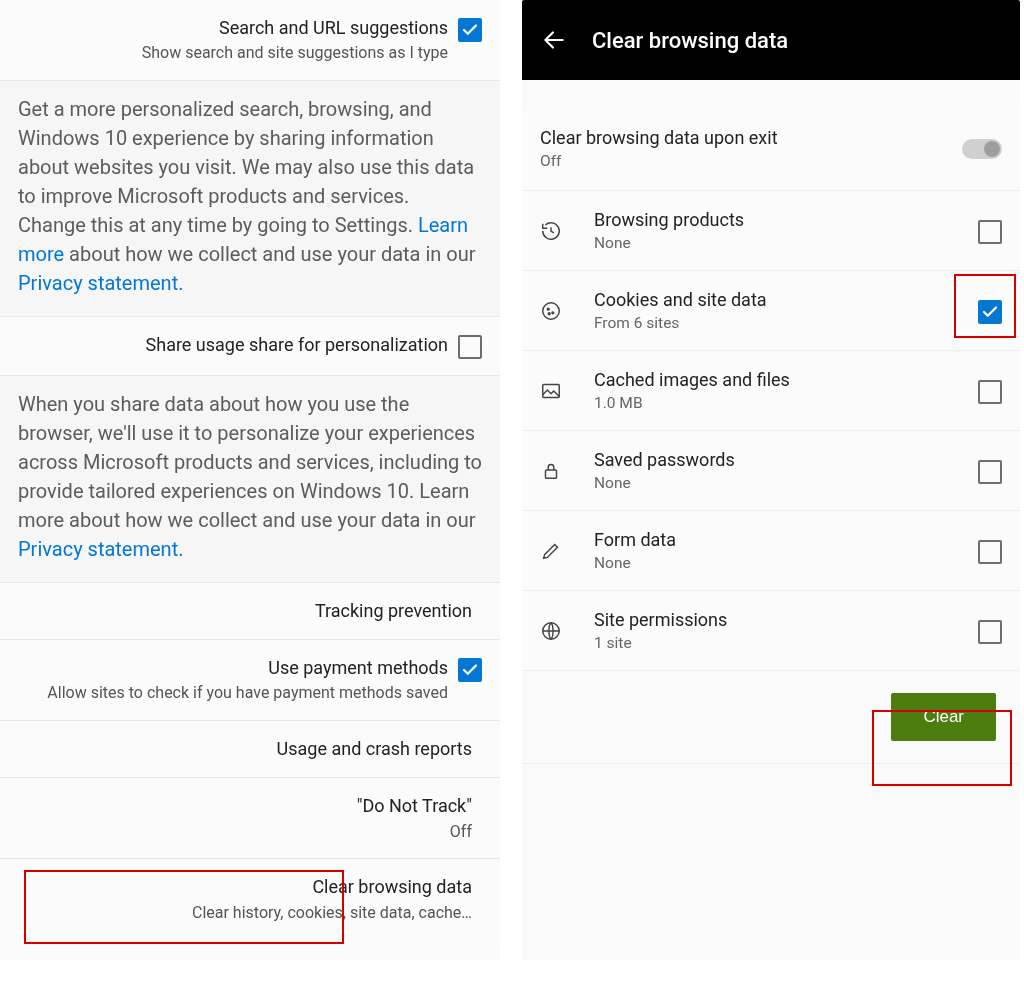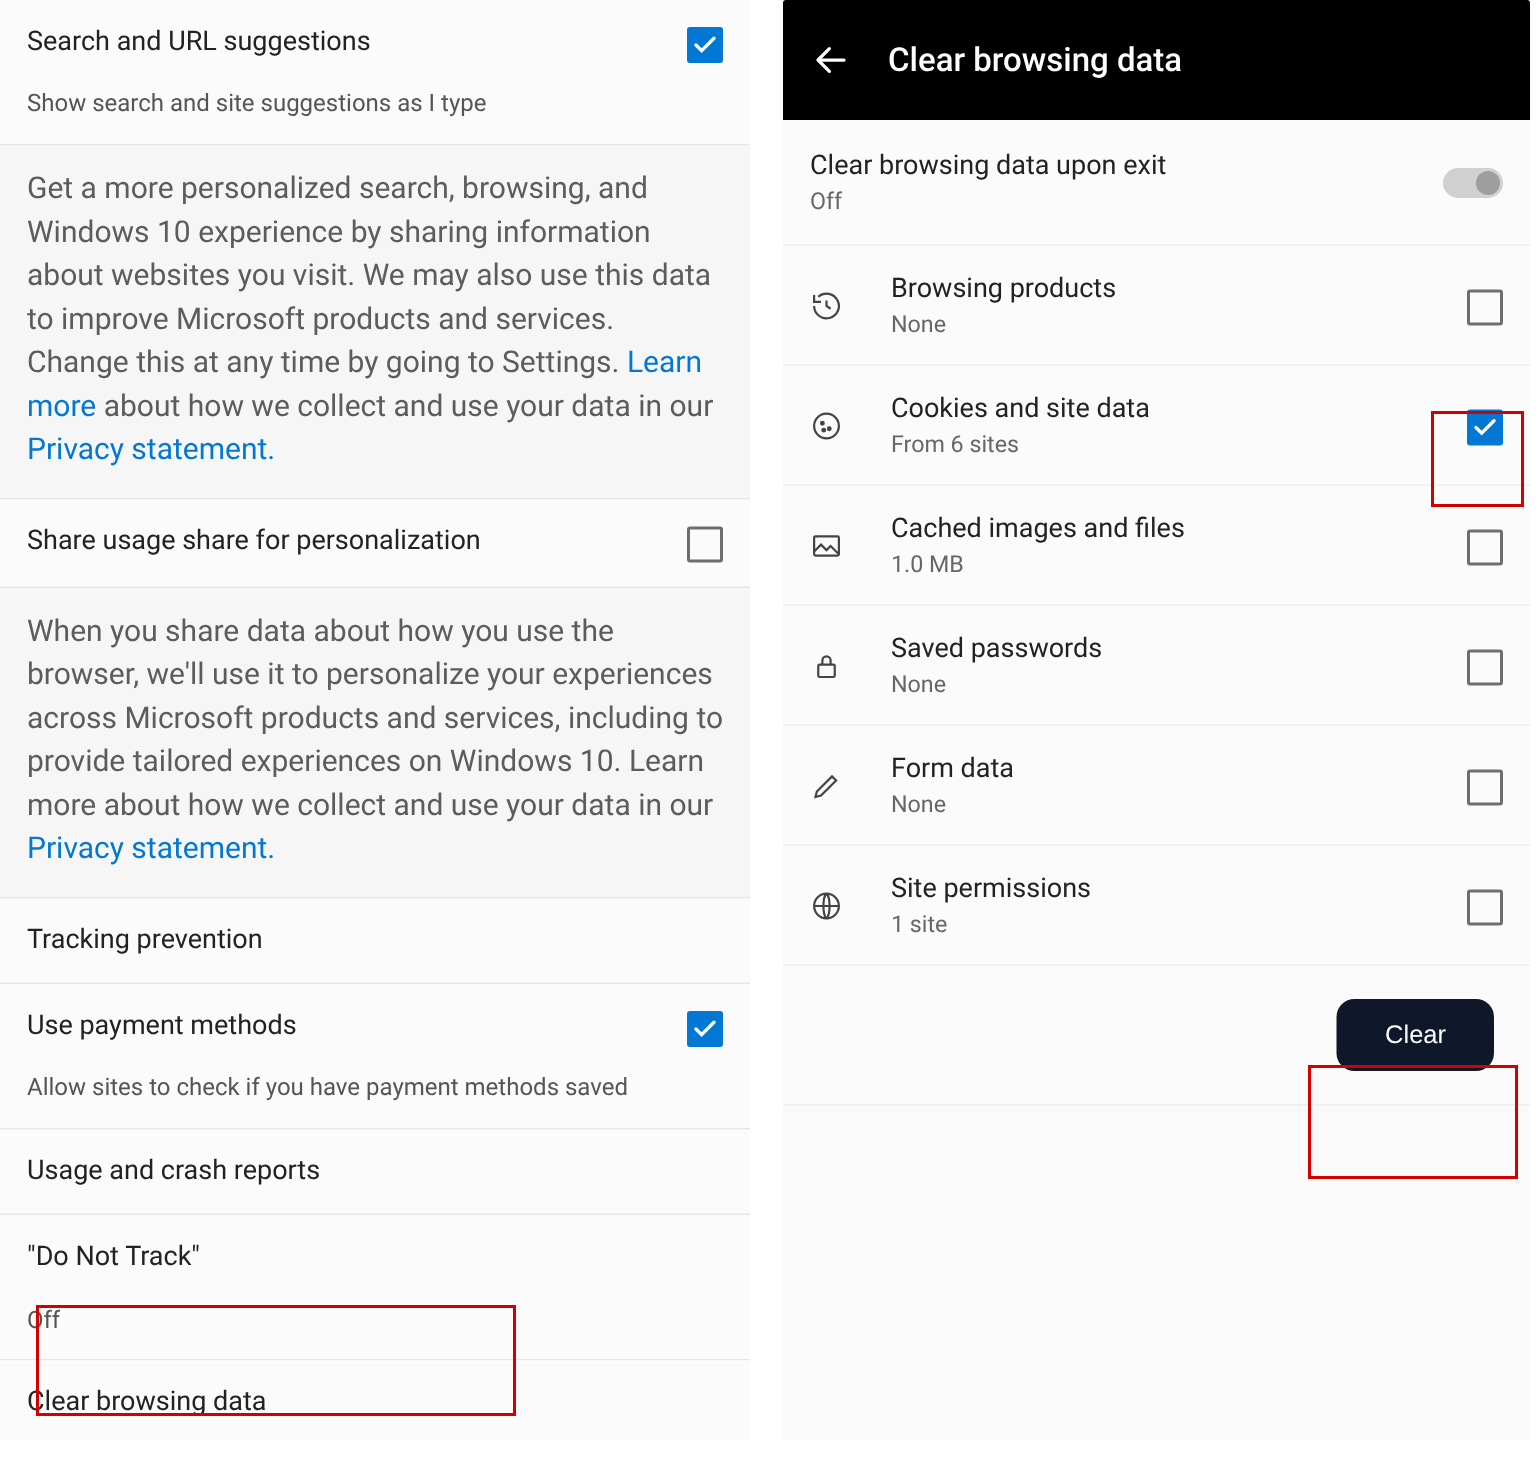--- a/index.html
+++ b/index.html
@@ -22,23 +22,23 @@
 
   
   .row {
     padding: 16px 18px 16px 18px;
     border-bottom: 1px solid #e6e6e6;
     background: #fbfbfb;
     display: flex;
     align-items: flex-start;
     justify-content: space-between;
   }
-  .row .texts { flex: 1; padding-right: 10px; }
+  .row .texts { flex: 1; padding-right: 10px; text-align: right; }
   .row .title { font-size: 18px; color: #222; line-height: 1.35; }
-  .row .sub { font-size: 16px; color: #555; line-height: 1.35; margin-top: 18px; }
+  .row .sub { font-size: 16px; color: #555; line-height: 1.35; margin-top: 2px; }
   .desc {
     padding: 14px 18px 18px 18px;
     font-size: 20px;
     color: #5c5c5c;
     line-height: 1.45;
     background: #f6f6f6;
     border-bottom: 1px solid #e6e6e6;
   }
   .desc a, .link { color: #0277d4; text-decoration: none; }
   .checkbox {
@@ -71,46 +71,46 @@
   }
   .header .back { width: 28px; height: 28px; margin-right: 24px; display:flex; align-items:center; justify-content:center; }
   .header-title { font-size: 22px; font-weight: 500; }
   .r-row {
     padding: 18px 18px;
     border-bottom: 1px solid #eee;
     display: flex;
     align-items: center;
     background: #fbfbfb;
   }
-  .r-row.first { padding-top: 20px; padding-bottom: 20px; }
+  .r-row.first { padding-top: 20px; padding-bottom: 20px; margin-top: 27px; }
   .r-row .icon-slot {
     width: 54px;
     display: flex;
     justify-content: flex-start;
     align-items: center;
     color: #444;
   }
   .r-row .texts { flex: 1; }
   .r-row .title { font-size: 18px; color: #222; }
   .r-row .sub { font-size: 15.5px; color: #666; margin-top: 4px; }
   .toggle {
     width: 40px; height: 20px; border-radius: 10px; background: #d0d0d0;
     position: relative; flex-shrink: 0;
   }
   .toggle::after {
     content: ""; position: absolute; right: 2px; top: 2px;
     width: 16px; height: 16px; border-radius: 50%; background: #9e9e9e;
   }
   .clear-btn {
-    background: #0f172a;
+    background: #4d7c0f;
     color: #fff;
     border: none;
     font-size: 17px;
     padding: 14px 32px;
-    border-radius: 12px;
+    border-radius: 2px;
     cursor: pointer;
   }
   .clear-wrap {
     display: flex;
     justify-content: flex-end;
     padding: 22px 24px;
     border-bottom: 1px solid #eee;
     position: relative;
   }
   .red-box-right {

